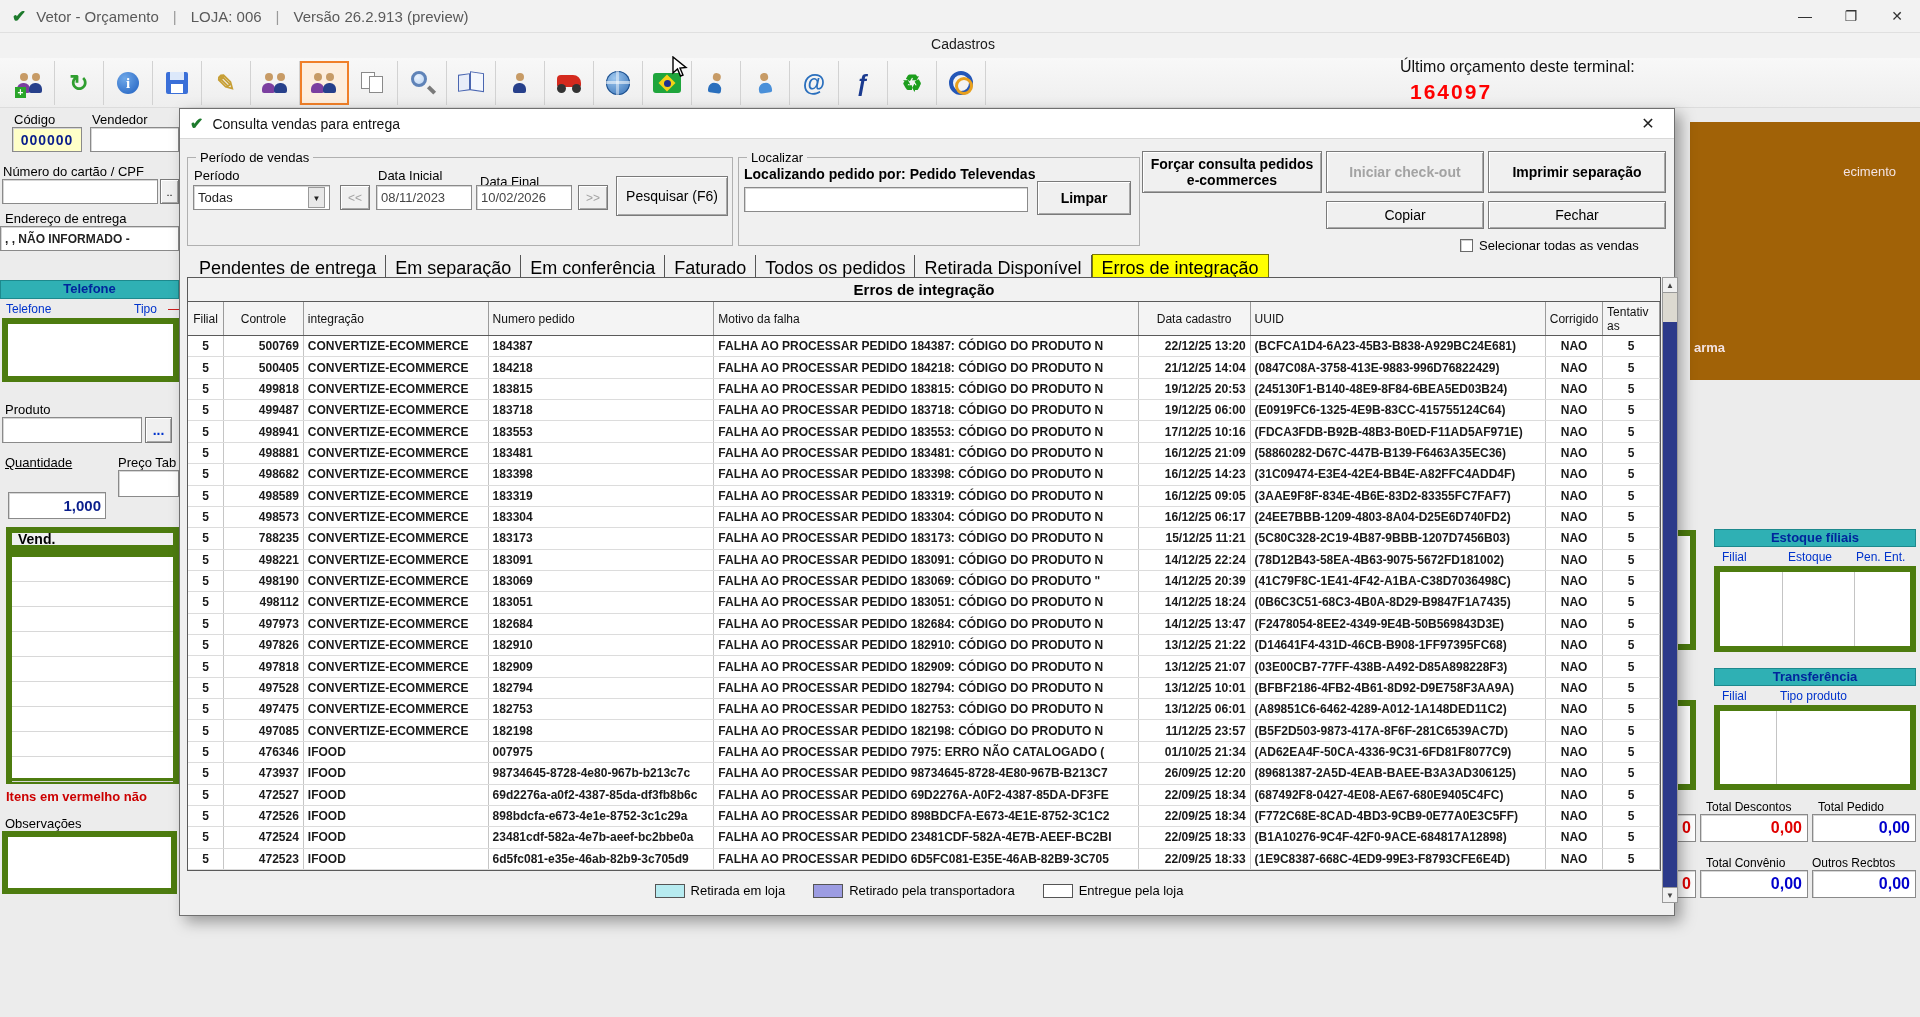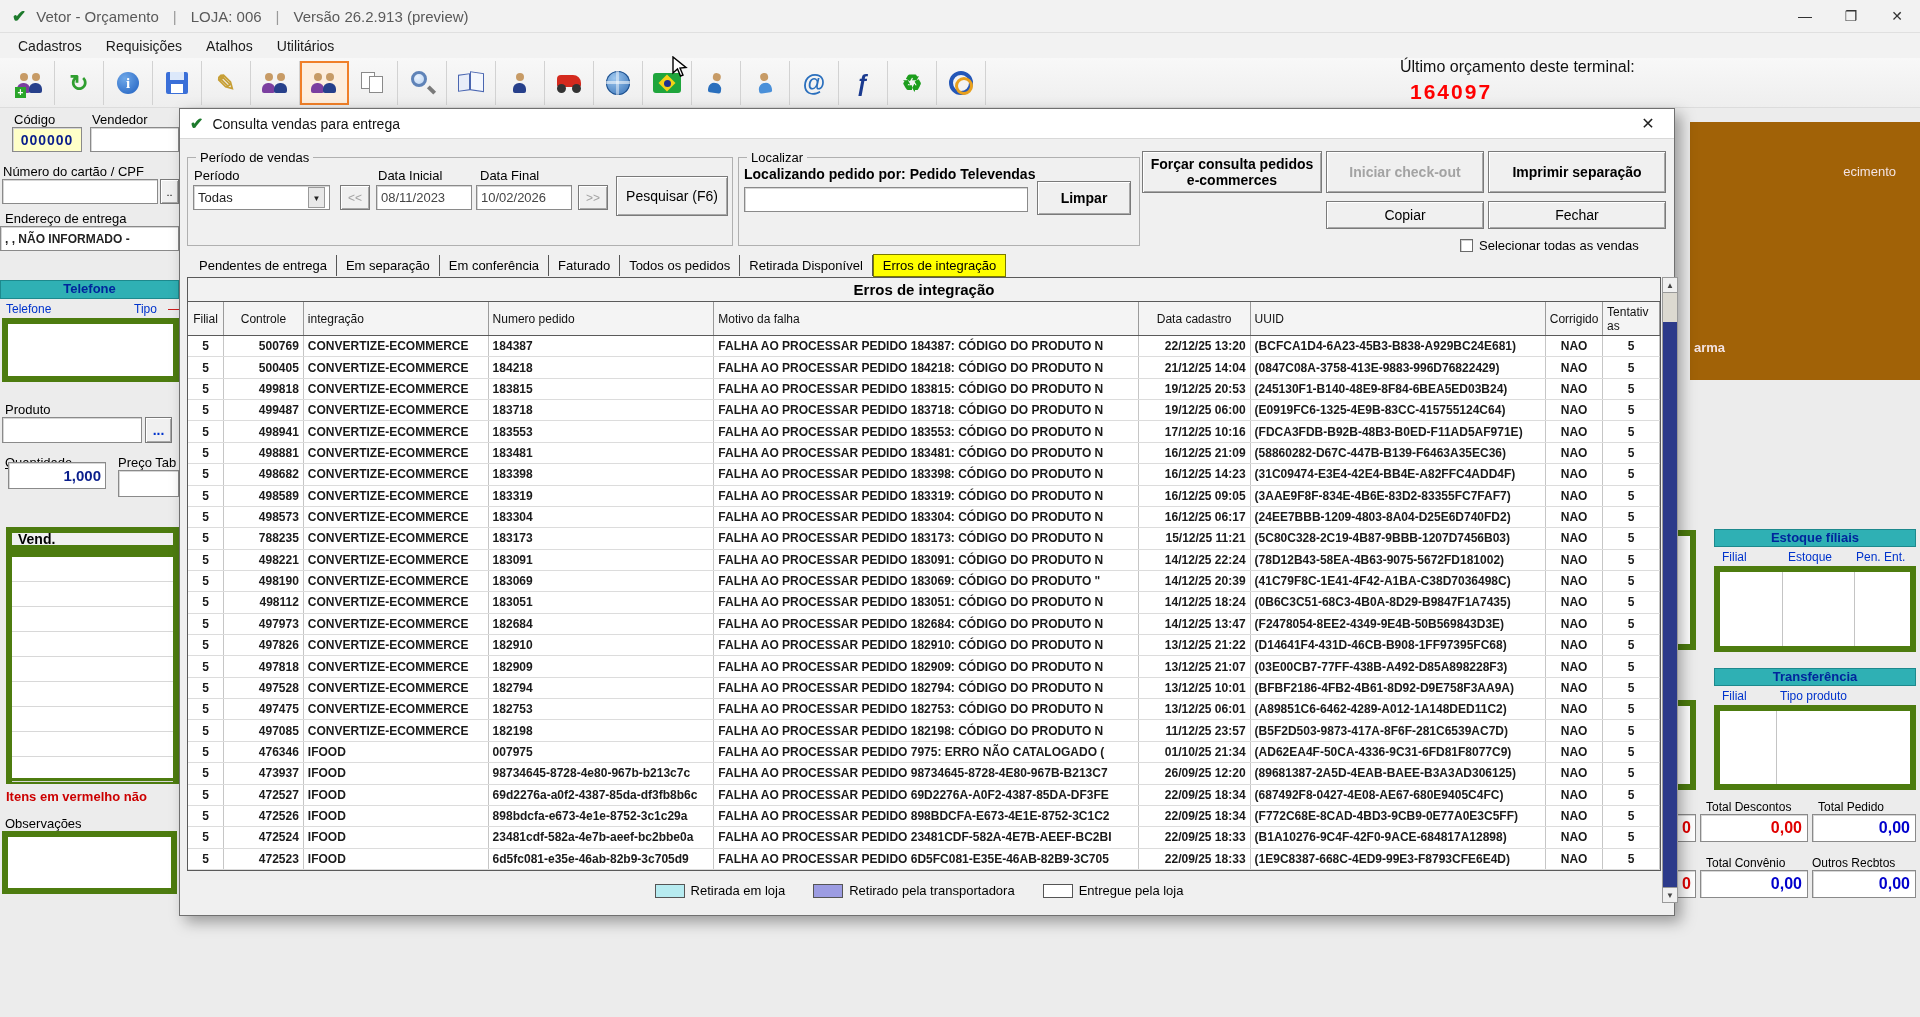--- a/index.html
+++ b/index.html
@@ -11,21 +11,21 @@
   .titlebar { position:absolute; left:0; top:0; width:1920px; height:33px;
               background:#f2f2f2; border-bottom:1px solid #e0e0e0;
               display:flex; align-items:center; }
   .app-logo { color:#1d7a2c; font-size:17px; font-weight:bold; margin:0 10px 0 12px; }
   .title-text { font-size:15px; color:#5a5a5a; }
   .title-text .sep { margin:0 14px; color:#9a9a9a; }
   .win-controls { position:absolute; right:0; top:0; height:33px; display:flex; }
   .win-btn { width:46px; height:33px; text-align:center; line-height:33px;
              font-size:14px; color:#333; }
   .menubar { position:absolute; left:0; top:33px; width:1920px; height:25px;
-             background:#f2f2f2; display:flex; align-items:center; padding-left:6px; }
+             background:#f2f2f2; display:flex; align-items:center; padding-left:6px;flex-direction:column; }
   .menu-item { font-size:14px; color:#1a1a1a; padding:3px 12px; }
 
   
   .toolbar { position:absolute; left:0; top:58px; width:1920px; height:50px;
              background:linear-gradient(#f8f8f8,#eeeeee); border-bottom:1px solid #dcdcdc; }
   .tb-row { position:absolute; left:6px; top:3px; display:flex; }
   .tbtn { width:49px; height:44px; border-right:1px solid #d2d2d2;
           display:flex; align-items:center; justify-content:center; position:relative;
           background:transparent; border-top:none; border-bottom:none; border-left:none; }
   .tbtn.active { outline:2px solid #f07f28; outline-offset:-2px; background:#fdeede; }
@@ -114,21 +114,21 @@
   .dialog { position:absolute; left:179px; top:108px; width:1496px; height:808px;
             background:#f0f0f0; border:1px solid #707070; box-shadow:6px 6px 14px rgba(0,0,0,.35); z-index:10; }
   .dlg-title { position:absolute; left:0; top:0; width:100%; height:30px; background:#ffffff;
                border-bottom:1px solid #d8d8d8; display:flex; align-items:center; }
   .dlg-check { color:#1d7a2c; font-size:16px; font-weight:bold; margin:0 9px 0 10px; }
   .dlg-title-text { font-size:14px; color:#111; }
   .dlg-close { position:absolute; right:14px; top:4px; width:24px; height:22px; text-align:center;
                line-height:22px; font-size:16px; color:#222; }
 
   .tabs { position:absolute; left:10px; top:145px; display:flex; align-items:center; }
-  .tab { font-size:13px; color:#000; padding:3px 9px; border-right:1px solid #555; white-space:nowrap; }
+  .tab { font-size:18px; color:#000; padding:3px 9px; border-right:1px solid #555; white-space:nowrap; }
   .tab.active { background:#ffff00; border:1px solid #7a7a00; font-weight:normal; }
 
   .grid { position:absolute; left:7px; top:168px; width:1474px; height:594px;
           background:#fff; border:1px solid #5a5a5a; }
   .grid-title { height:24px; line-height:24px; text-align:center; font-weight:bold; font-size:15px;
                 background:#f2f2f2; border-bottom:1px solid #5a5a5a; }
   .ghead { display:flex; height:34px; background:#f4f4f4; border-bottom:1px solid #5a5a5a; }
   .gh-cell { font-size:12px; color:#111; border-right:1px solid #9a9a9a; padding:1px 4px;
              display:flex; align-items:center; overflow:hidden; }
   .gbody { display:flex; flex-direction:column; height:534px; }
@@ -309,21 +309,21 @@
   <div class="blue-col" style="left:6px; top:302px;">Telefone</div>
   <div class="blue-col" style="left:134px; top:302px;">Tipo</div>
   <div class="blue-col" style="left:168px; top:302px; color:#cc0000;">—</div>
   <div class="whitebox" style="left:2px; top:318px; width:177px; height:64px;"></div>
 
   <div class="lbl" style="left:5px; top:402px;">Produto</div>
   <div class="wfield" style="left:2px; top:417px; width:140px; height:26px;"></div>
   <div class="wbtn" style="left:145px; top:417px; width:27px; height:26px; color:#0033cc; font-weight:bold;">...</div>
 
   <div class="lbl" style="left:5px; top:455px;text-decoration:underline;">Quantidade</div>
-  <div class="wfield navyval" style="left:8px; top:462px; width:98px; height:27px; justify-content:flex-end; font-size:15px;text-align:right;">1,000</div>
+  <div class="wfield navyval" style="left:8px; top:492px; width:98px; height:27px; justify-content:flex-end; font-size:15px;text-align:right;">1,000</div>
   <div class="lbl" style="left:118px; top:455px;">Preço Tab</div>
   <div class="wfield" style="left:118px; top:470px; width:61px; height:27px;"></div>
 
   <div class="whitebox" style="left:6px; top:527px; width:173px; height:24px; background:#f0f0f0; display:flex; align-items:center; padding-left:6px; font-weight:bold; font-size:14px;">Vend.</div>
   <div class="whitebox" style="left:6px; top:551px; width:173px; height:233px;">
       <div style="height: 25px; border-bottom: 1px solid rgb(216, 216, 216);"></div>
       <div style="height: 25px; border-bottom: 1px solid rgb(216, 216, 216);"></div>
       <div style="height: 25px; border-bottom: 1px solid rgb(216, 216, 216);"></div>
       <div style="height: 25px; border-bottom: 1px solid rgb(216, 216, 216);"></div>
       <div style="height: 25px; border-bottom: 1px solid rgb(216, 216, 216);"></div>
@@ -383,21 +383,21 @@
     <div class="grp" style="left:7px; top:48px; width:546px; height:89px;">
       <span class="grp-legend">Período de vendas</span>
       <div class="lbl" style="left:6px; top:10px;">Período</div>
       <div class="wfield" style="left:5px; top:27px; width:137px; height:25px;">
         <span style="flex:1;">Todas</span>
         <span style="width:17px; height:21px; background:#e8e8e8; border:1px solid #9a9a9a; text-align:center; font-size:8px; line-height:21px;">▼</span>
       </div>
       <div class="wbtn disabled" style="left:152px; top:27px; width:30px; height:25px; font-size:12px;">&lt;&lt;</div>
       <div class="lbl" style="left:190px; top:10px;">Data Inicial</div>
       <div class="wfield" style="left:188px; top:27px; width:96px; height:25px; color:#444;">08/11/2023</div>
-      <div class="lbl" style="left:292px; top:10px;">Data Final</div>
+      <div class="lbl" style="left:292px; top:16px;">Data Final</div>
       <div class="wfield" style="left:288px; top:27px; width:96px; height:25px; color:#444;">10/02/2026</div>
       <div class="wbtn disabled" style="left:390px; top:27px; width:30px; height:25px; font-size:12px;">&gt;&gt;</div>
       <div class="wbtn" style="left:428px; top:18px; width:112px; height:40px;">Pesquisar (F6)</div>
     </div>
 
     <div class="grp" style="left:558px; top:48px; width:402px; height:89px;">
       <span class="grp-legend">Localizar</span>
       <div class="lbl" style="left:5px; top:8px; font-weight:bold; font-size:14px;">Localizando pedido por: Pedido Televendas</div>
       <div class="wfield" style="left:5px; top:29px; width:284px; height:25px;"></div>
       <div class="wbtn bold" style="left:298px; top:23px; width:94px; height:34px;">Limpar</div>

